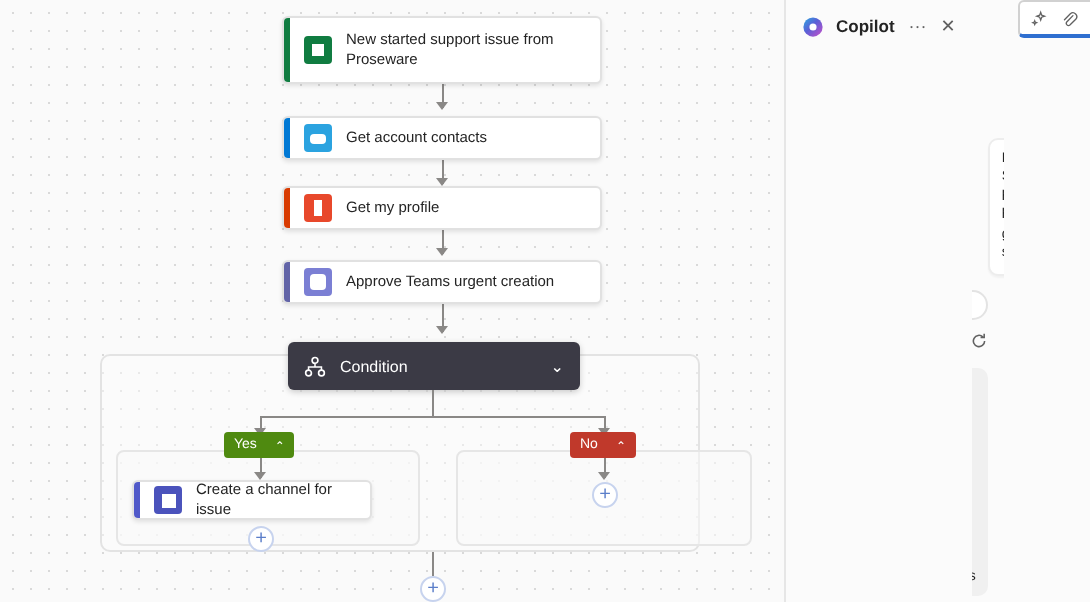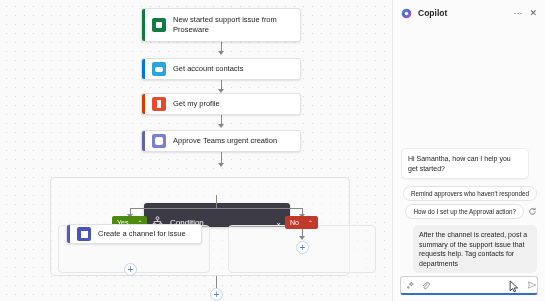--- a/index.html
+++ b/index.html
@@ -76,24 +76,23 @@
     border-right: 3px solid transparent;
     border-top: 4px solid #8a8886;
   }
 
   
   .condition {
     position: absolute;
     background: #3b3a45;
     border-radius: 3px;
     display: flex;
-    align-items: flex-end;
+    align-items: center;
     padding: 0 8px;
     box-shadow: 0 1px 3px rgba(0,0,0,0.2);
-    margin-top: 32px;
   }
   .condition .cico { width: 11px; height: 11px; flex: 0 0 11px; }
   .condition .clabel {
     color: #ffffff;
     font-size: 8px;
     margin-left: 7px;
     flex: 1;
   }
   .condition .chev { color: #ffffff; font-size: 8px; }
 
@@ -140,21 +139,21 @@
     cursor: pointer;
   }
 
   
   .copilot {
     position: relative;
     width: 153px; height: 301px;
     background: #fbfbfb;
     border-left: 1px solid #e6e6e6;
     display: flex;
-    flex-direction: column;
+    flex-direction: row;
   }
   .cp-header {
     height: 26px;
     display: flex;
     align-items: center;
     padding: 0 8px;
     background: #fbfbfb;
     flex: 0 0 26px;
   }
   .cp-logo { width: 11px; height: 11px; flex: 0 0 11px; }
@@ -311,21 +310,21 @@
     <div class="arrow" style="left:299px; top:214px;"></div>
 
     <div class="branch-box" style="left:58px; top:225px; width:152px; height:48px;"></div>
     <div class="pill yes" style="left:112px; top:216px;">
       <span>Yes</span>
       <span class="pchev">⌃</span>
     </div>
     <div class="conn v" style="left:130px; top:229px; height:10px;"></div>
     <div class="arrow" style="left:127px; top:236px;"></div>
 
-    <div class="node" style="left:66px; top:224px; width:136px; height:20px;text-align:right;">
+    <div class="node" style="left:66px; top:240px; width:120px; height:20px;">
       <div class="accent" style="background:#5059c9;"></div>
       <div class="ico" style="background:#4b53bc;">
           <div class="glyph" style="width:7px;height:7px;"></div>
         </div>
       <div class="label">Create a channel for issue</div>
     </div>
     <div class="plus-btn" style="left:124px; top:263px;">+</div>
 
     <div class="branch-box" style="left:228px; top:225px; width:148px; height:48px;"></div>
     <div class="pill no" style="left:285px; top:216px;">

